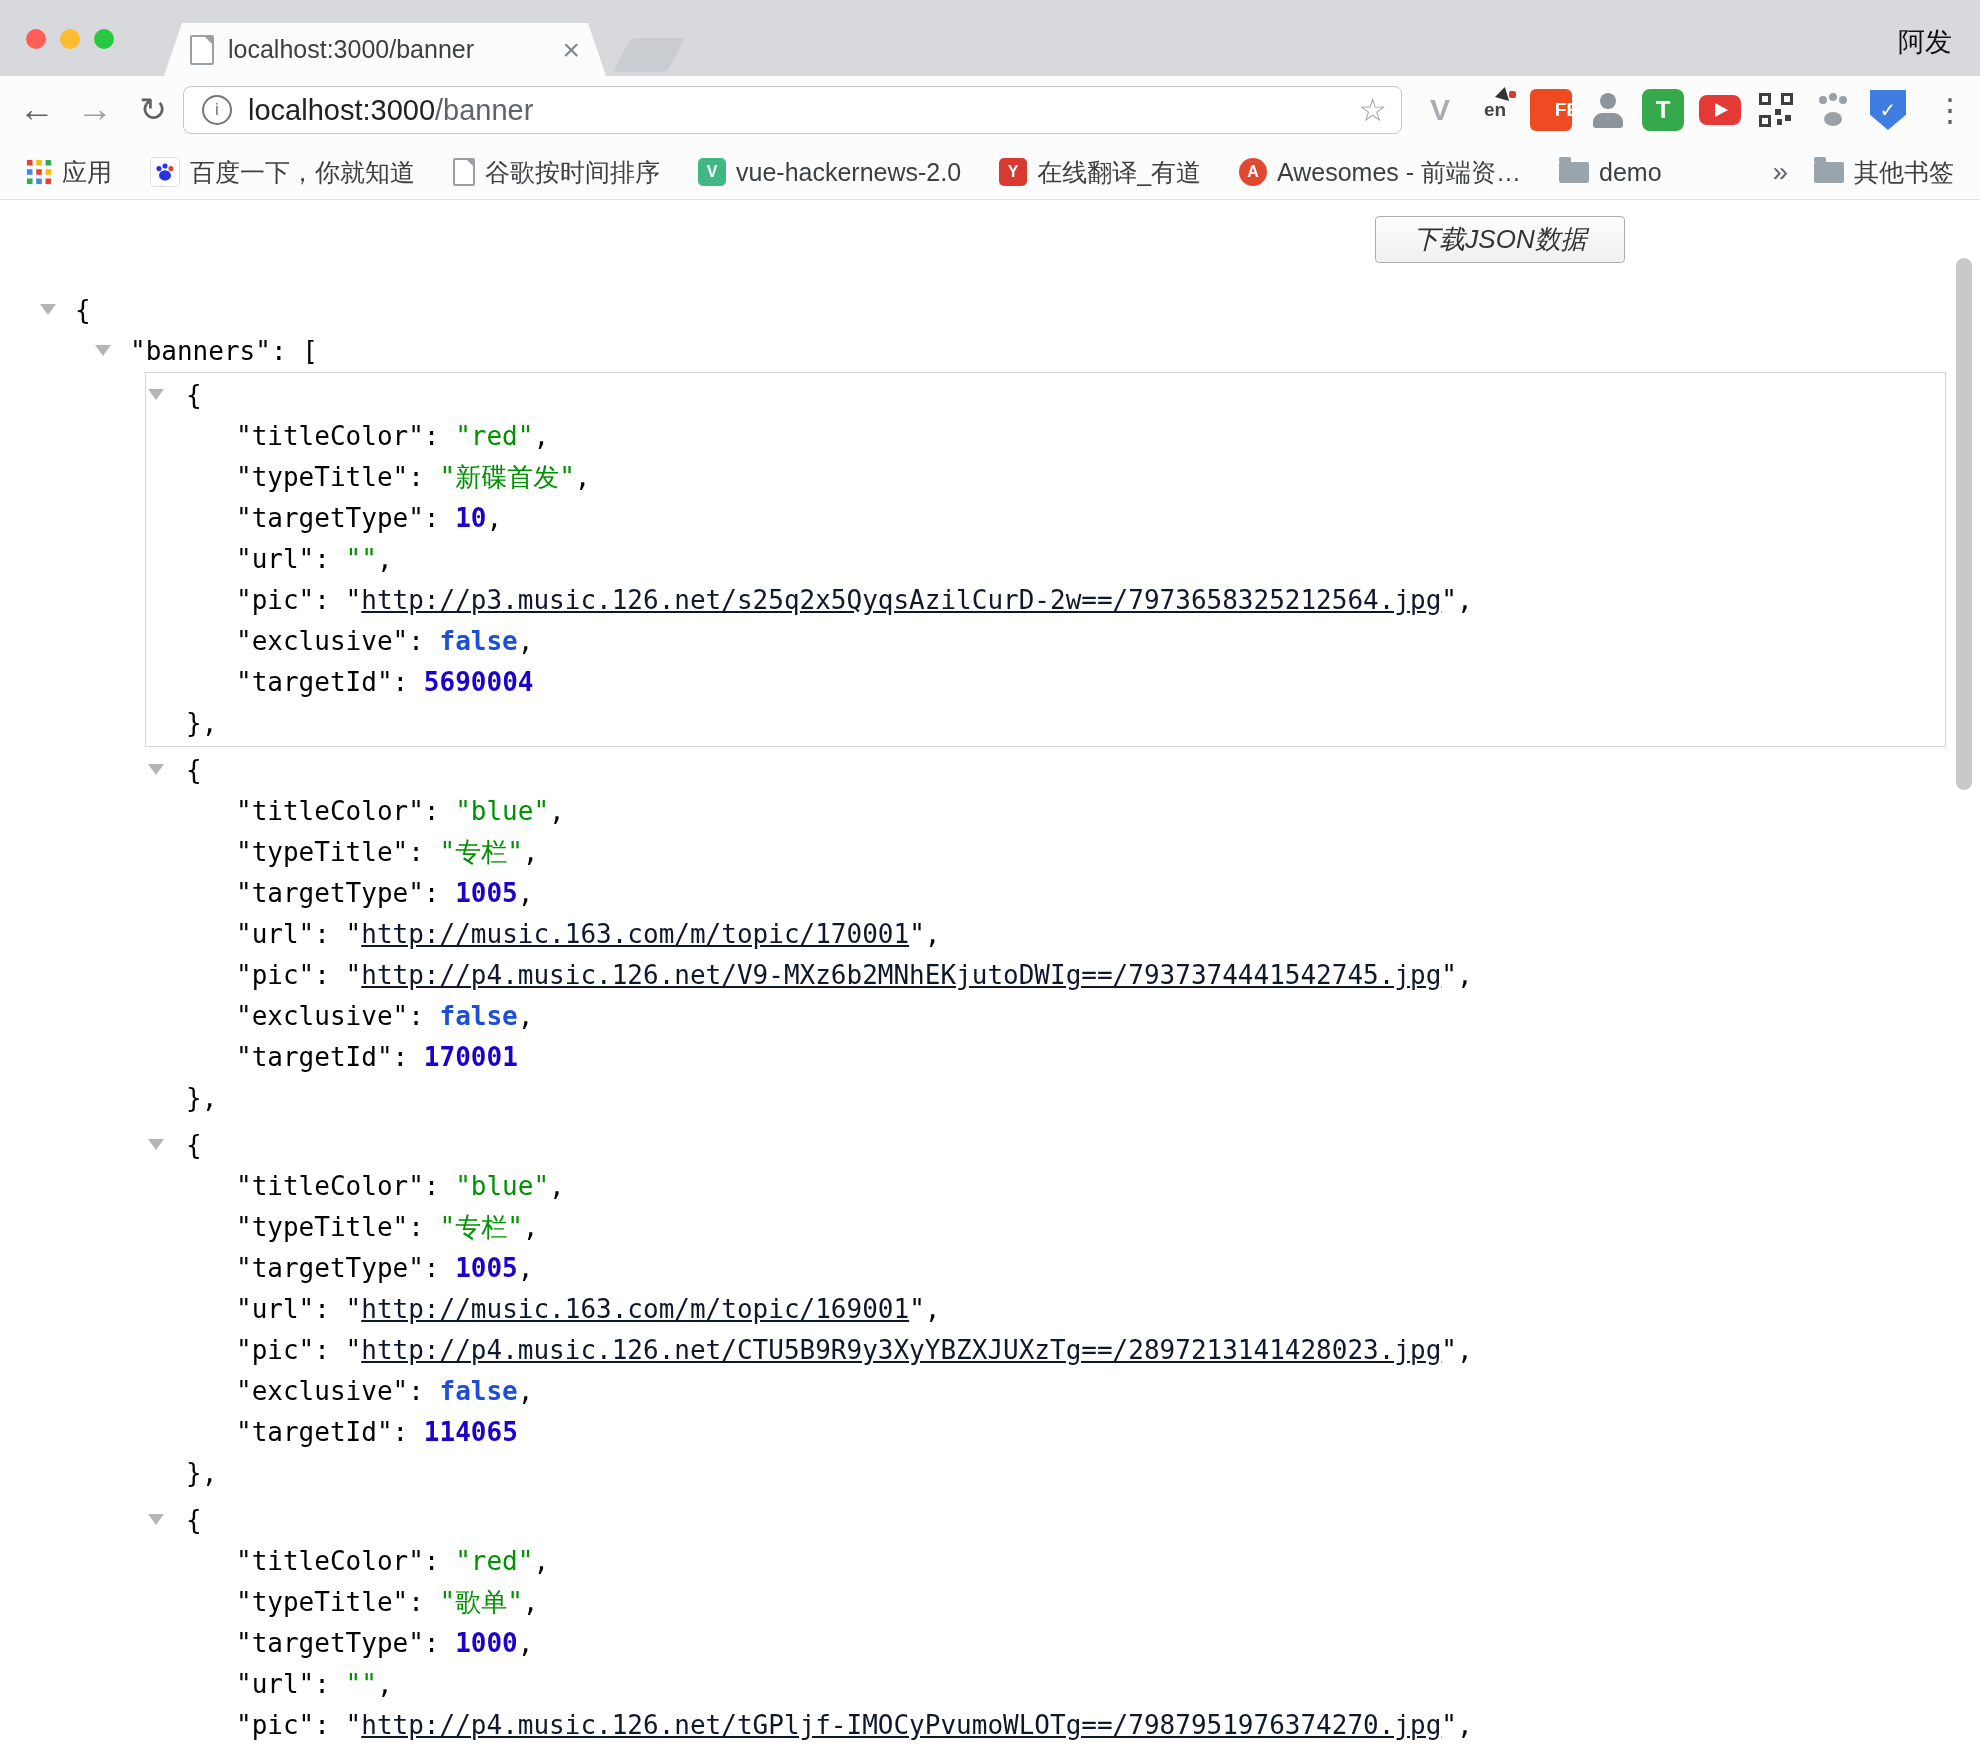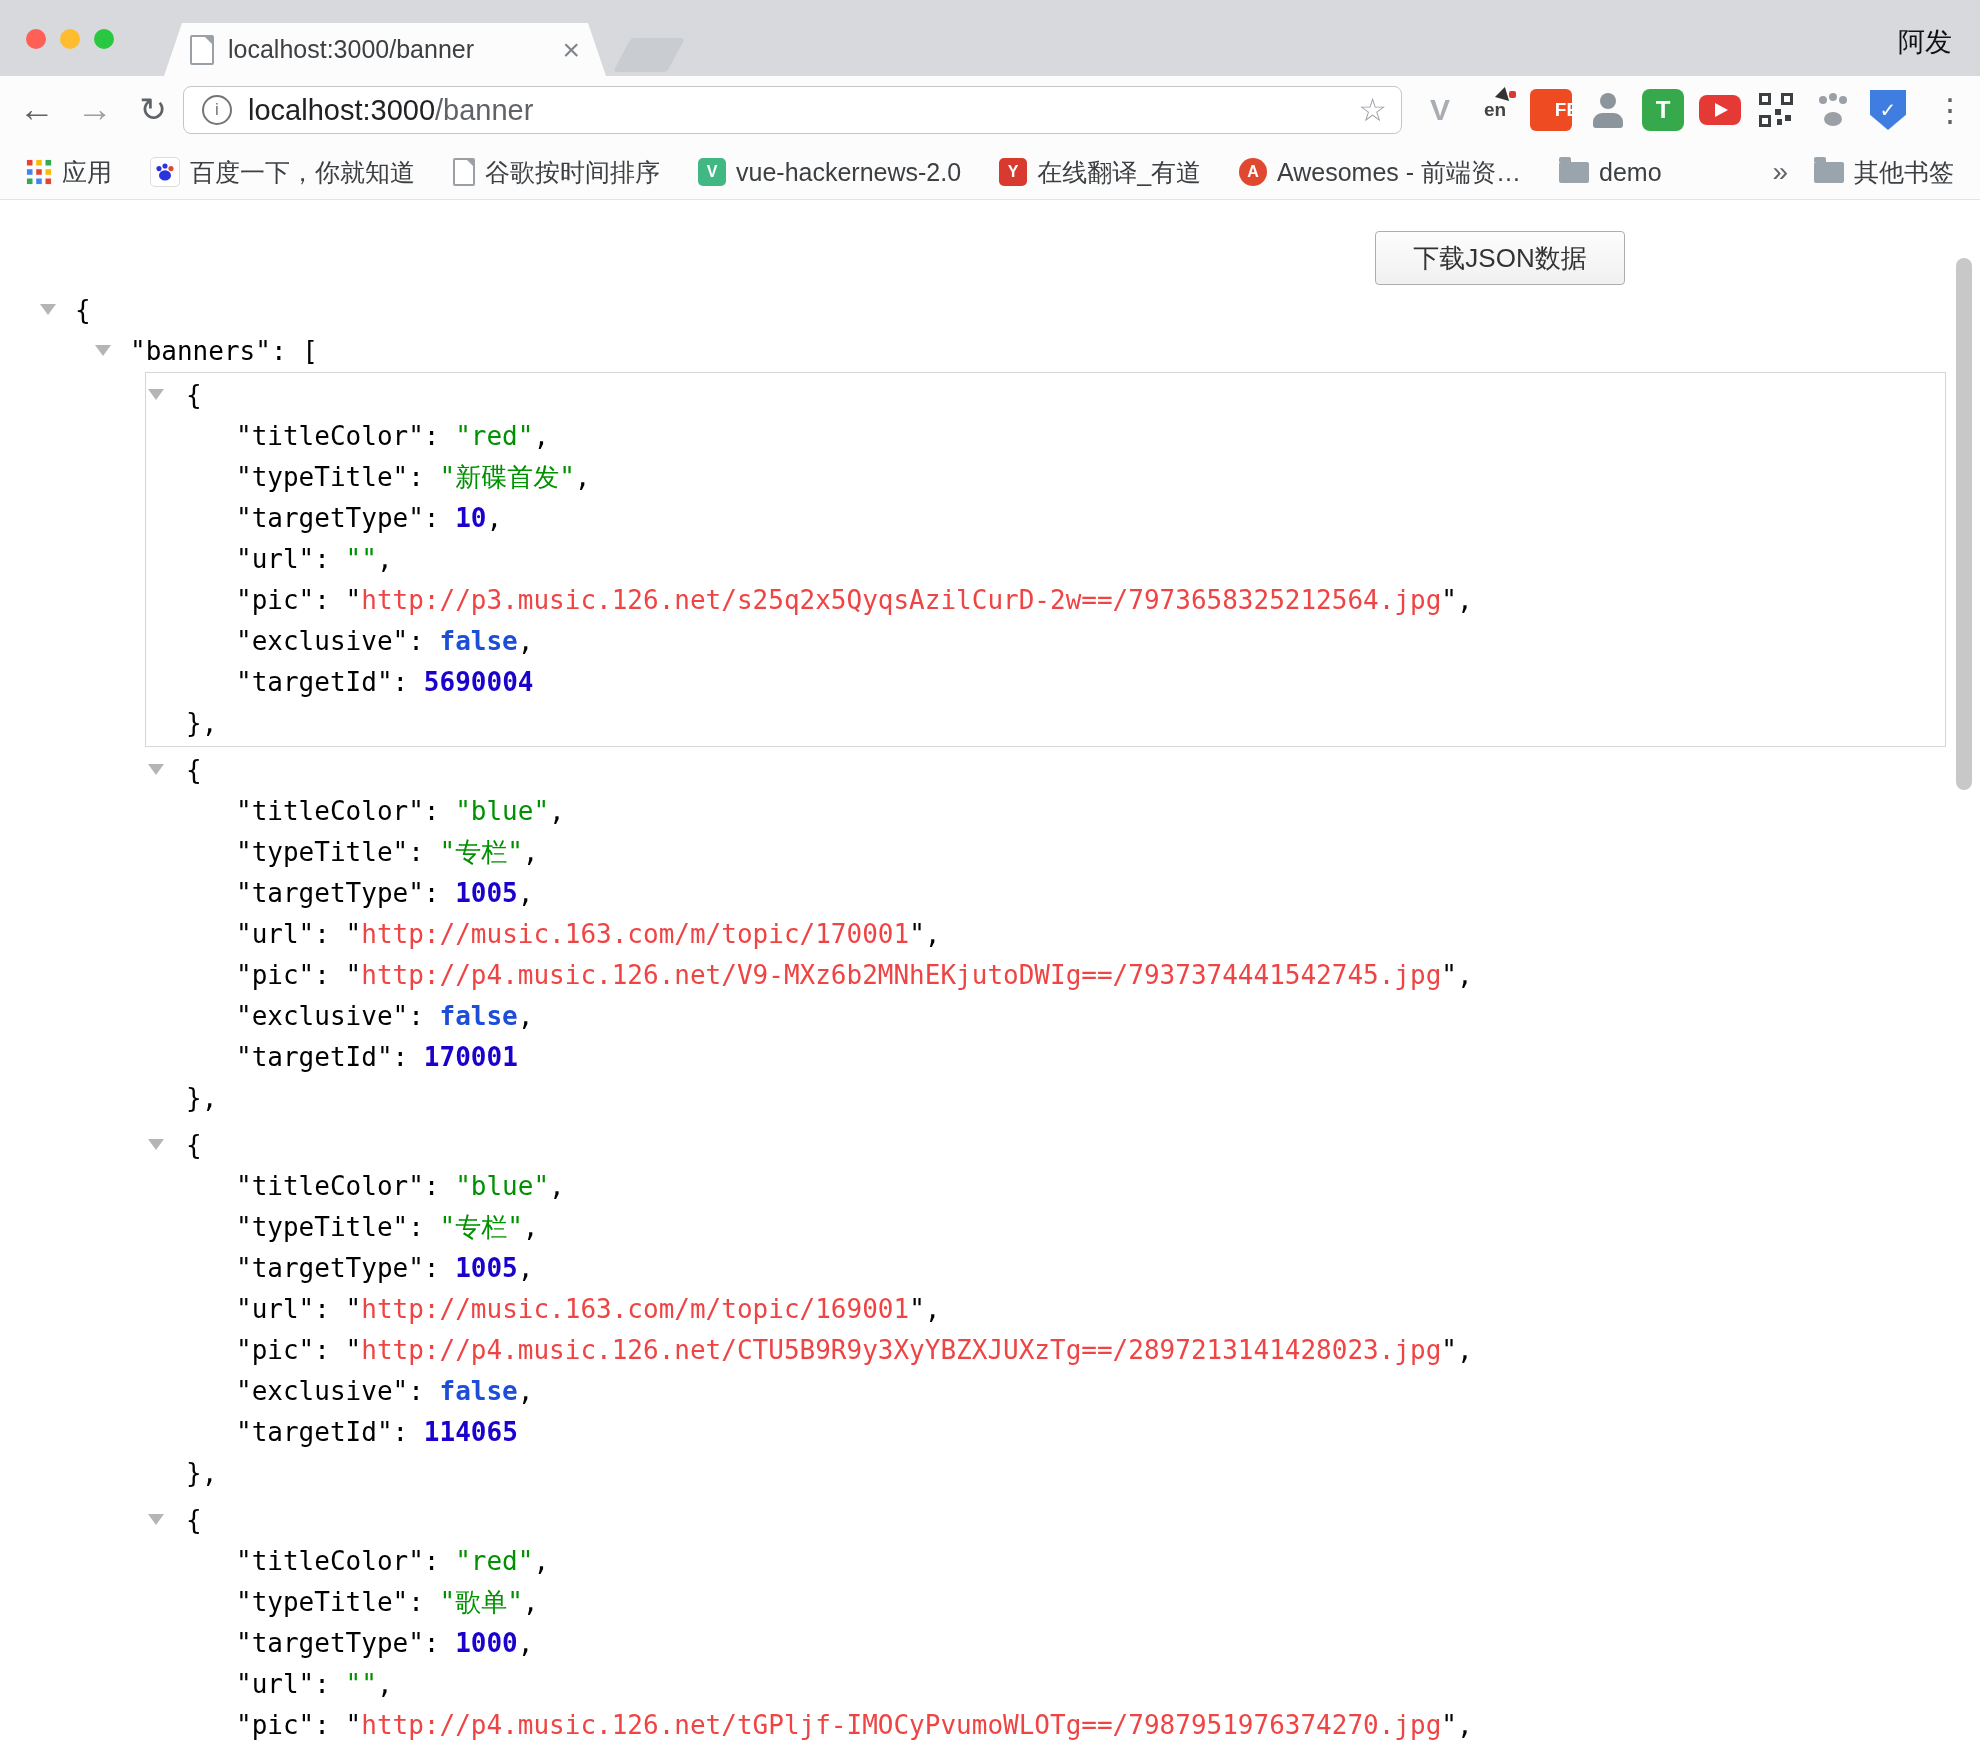--- a/index.html
+++ b/index.html
@@ -72,23 +72,23 @@
   .bm-doc{width:18px;height:24px;background:#fff;border:2px solid #9aa0a6;border-radius:2px;position:relative;flex:0 0 auto;}
   .bm-doc::after{content:"";position:absolute;top:0;right:0;width:0;height:0;border-left:6px solid transparent;border-top:6px solid #9aa0a6;}
   .bm-baidu{width:28px;height:28px;background:#fff;border:1px solid #ddd;border-radius:5px;display:flex;align-items:center;justify-content:center;}
   .folder{width:30px;height:21px;background:#99a4ad;border-radius:2px;position:relative;flex:0 0 auto;}
   .folder::before{content:"";position:absolute;top:-5px;left:0;width:12px;height:5px;background:#99a4ad;border-radius:2px 2px 0 0;}
   .bm-right{margin-left:auto;display:flex;align-items:center;gap:26px;}
   .chevron{font-size:28px;color:#5f6368;}
   
   .content{position:relative;width:1980px;height:1554px;background:#fff;overflow:hidden;}
   .btn{
-    position:absolute;top:31px;height:54px;box-sizing:border-box;border:1px solid #adadad;border-radius:4px;
+    position:absolute;top:16px;height:47px;box-sizing:border-box;border:1px solid #adadad;border-radius:4px;
     background:linear-gradient(#fdfdfd,#f0f0f0);font-size:26px;color:#333;
-    display:flex;align-items:center;justify-content:center;
+    display:flex;align-items:center;justify-content:center;font-style:italic;
   }
   .btn.download{left:1375px;width:250px;}
   .seg{position:absolute;left:1643px;top:24px;height:47px;display:flex;}
   .seg .sbtn{width:159px;height:47px;box-sizing:border-box;border:1px solid #adadad;font-size:26px;color:#333;display:flex;align-items:center;justify-content:center;background:linear-gradient(#fdfdfd,#f0f0f0);}
   .seg .sbtn.first{border-radius:4px 0 0 4px;background:#e7e7e7;border-right:none;}
   .seg .sbtn.last{border-radius:0 4px 4px 0;}
   
   .json{padding-top:90px;font-family:"DejaVu Sans Mono","Liberation Mono",monospace;font-size:26px;line-height:41px;color:#000;}
   .ln{position:relative;height:41px;white-space:nowrap;}
   .ln.i0{padding-left:75px;}
@@ -99,21 +99,21 @@
   .obj{margin:0 34px 0 145px;padding:2px 0;border:1px solid transparent;box-sizing:border-box;}
   .obj.hl{border-color:#d6d6d6;}
   .obj .brace{padding-left:40px;}
   .obj .prop{padding-left:90px;}
   .obj .tri.tobj{left:2px;}
   .k{color:#000;}
   .p{color:#000;}
   .s{color:#009100;}
   .n{color:#1a01cc;font-weight:bold;}
   .b{color:#1d4ed8;font-weight:bold;}
-  a.jlink{color:#ef4444;cursor:pointer;}
+  a.jlink{color:#0f172a;text-decoration:underline;cursor:pointer;}
   .scroll-thumb{position:absolute;right:8px;top:58px;width:16px;height:532px;border-radius:8px;background:#c8c8c8;}
 </style>
 </head>
 <body>
 
 <div>
 
   <div class="tabstrip">
     <div class="traffic">
       <span class="light red"></span>

